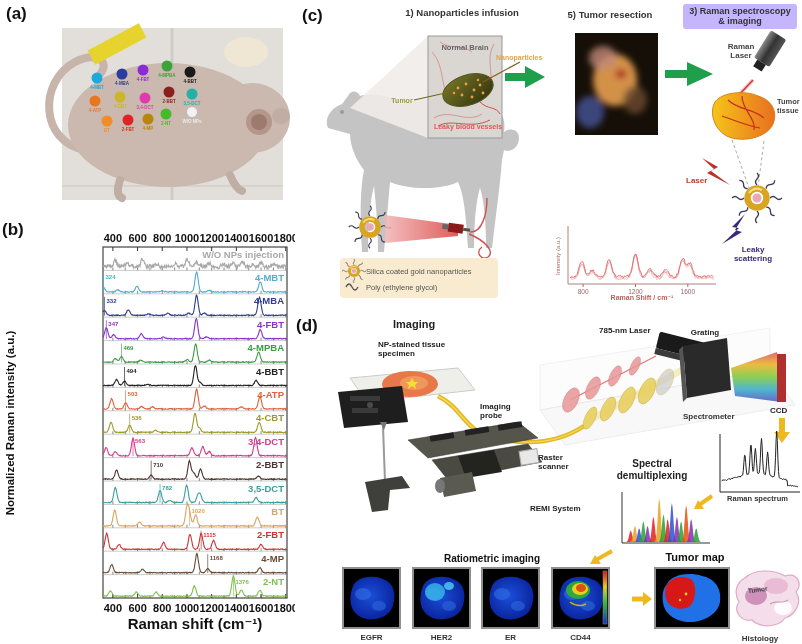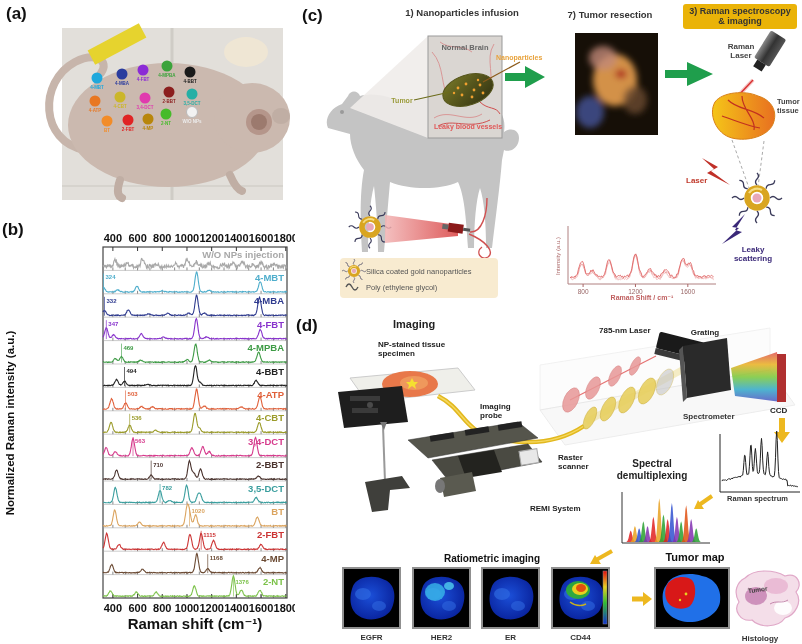--- a/index.html
+++ b/index.html
@@ -7,21 +7,21 @@
        font-family:"Liberation Sans","DejaVu Sans",sans-serif;}
   .panel{position:absolute;}
   svg{position:absolute;left:0;top:0;}
   .lbl{position:absolute;line-height:1.15;}
   .b{font-weight:bold;}
   .ctr{text-align:center;}
   .plab{font-size:17px;font-weight:bold;color:#111;}
   .t8{font-size:8px;}
   .t10{font-size:10px;}
   .t11{font-size:11px;}
-  .pinkhdr{background:#eab308;border-radius:3px;padding:2px 2px;}
+  .pinkhdr{background:#c4b5fd;border-radius:3px;padding:2px 2px;}
   text{font-family:"Liberation Sans","DejaVu Sans",sans-serif;}
 </style>
 </head>
 <body>
 
 <div class="fig">
 
   <div class="panel" id="panel-a" style="left:0;top:0;width:290px;height:218px;">
     <svg id="svg-a" width="290" height="218" viewBox="0 0 290 218">
       <rect x="62" y="28" width="221" height="172" fill="#E2DFDA"></rect>
@@ -542,21 +542,21 @@
           <text x="345.45454545454544" y="294" text-anchor="middle" font-size="6.5" fill="#996666">1200</text>
           <line x1="397.8181818181818" y1="284" x2="397.8181818181818" y2="287" stroke="#A66" stroke-width="1"></line>
           <text x="397.8181818181818" y="294" text-anchor="middle" font-size="6.5" fill="#996666">1600</text>
         </g>
       <text x="270" y="256" font-size="6" fill="#A66" text-anchor="middle" transform="rotate(-90 270 256)">Intensity (a.u.)</text>
       <text x="352" y="300" font-size="7" font-weight="bold" fill="#C06060" text-anchor="middle">Raman Shift / cm⁻¹</text>
     </svg>
 
     <div class="lbl plab" style="left:12px;top:6px;">(c)</div>
     <div class="lbl b ctr" style="left:97px;top:8px;width:150px;font-size:9.5px;color:#333;">1) Nanoparticles infusion</div>
-    <div class="lbl b ctr" style="left:250px;top:10px;width:140px;font-size:9.5px;color:#333;">7) Tumor resection</div>
+    <div class="lbl b ctr" style="left:250px;top:10px;width:140px;font-size:9.5px;color:#333;">5) Tumor resection</div>
     <div class="lbl b ctr pinkhdr" style="left:393px;top:4px;width:110px;font-size:9px;color:#333;">3) Raman spectroscopy &amp; imaging</div>
     <div class="lbl b ctr" style="left:432px;top:42px;width:38px;font-size:8px;color:#444;">Raman Laser</div>
     <div class="lbl b" style="left:487px;top:98px;width:26px;font-size:7.5px;color:#444;">Tumor tissue</div>
     <div class="lbl b" style="left:396px;top:176px;font-size:8px;color:#C0392B;">Laser</div>
     <div class="lbl b ctr" style="left:435px;top:245px;width:56px;font-size:8px;color:#3A2878;">Leaky scattering</div>
   </div>
 
   <div class="panel" id="panel-d" style="left:290px;top:310px;width:512px;height:334px;">
     <svg id="svg-d" width="512" height="334" viewBox="0 0 512 334">
       <defs>
@@ -744,20 +744,20 @@
     <div class="lbl plab" style="left:6px;top:6px;">(d)</div>
     <div class="lbl b t11" style="left:103px;top:8px;color:#222;">Imaging</div>
     <div class="lbl b t8" style="left:309px;top:16px;color:#222;">785-nm Laser</div>
     <div class="lbl b t8" style="left:88px;top:30px;width:70px;color:#222;">NP-stained tissue specimen</div>
     <div class="lbl b t8" style="left:190px;top:92px;width:42px;color:#222;">Imaging probe</div>
     <div class="lbl b t8 ctr" style="left:385px;top:18px;width:60px;color:#222;">Grating</div>
     <div class="lbl b t8" style="left:393px;top:102px;color:#333;">Spectrometer</div>
     <div class="lbl b t8" style="left:480px;top:96px;color:#222;">CCD</div>
     <div class="lbl b ctr" style="left:425px;top:185px;width:85px;font-size:7.5px;color:#333;">Raman spectrum</div>
     <div class="lbl b t10 ctr" style="left:312px;top:148px;width:100px;color:#222;">Spectral demultiplexing</div>
-    <div class="lbl b t8" style="left:268px;top:143px;width:48px;color:#222;">Raster scanner</div>
+    <div class="lbl b t8" style="left:248px;top:143px;width:48px;color:#222;">Raster scanner</div>
     <div class="lbl b t8" style="left:240px;top:194px;width:80px;color:#222;">REMI System</div>
     <div class="lbl b t10 ctr" style="left:137px;top:243px;width:130px;color:#111;">Ratiometric imaging</div>
     <div class="lbl b t11 ctr" style="left:360px;top:241px;width:90px;color:#111;">Tumor map</div>
     <div class="lbl b t8 ctr" style="left:363px;top:324px;width:78px;color:#333;margin-top:38px;">Binary image</div>
     <div class="lbl b t8 ctr" style="left:437px;top:324px;width:66px;color:#333;">Histology</div>
   </div>
 </div>
 
 </body></html>

